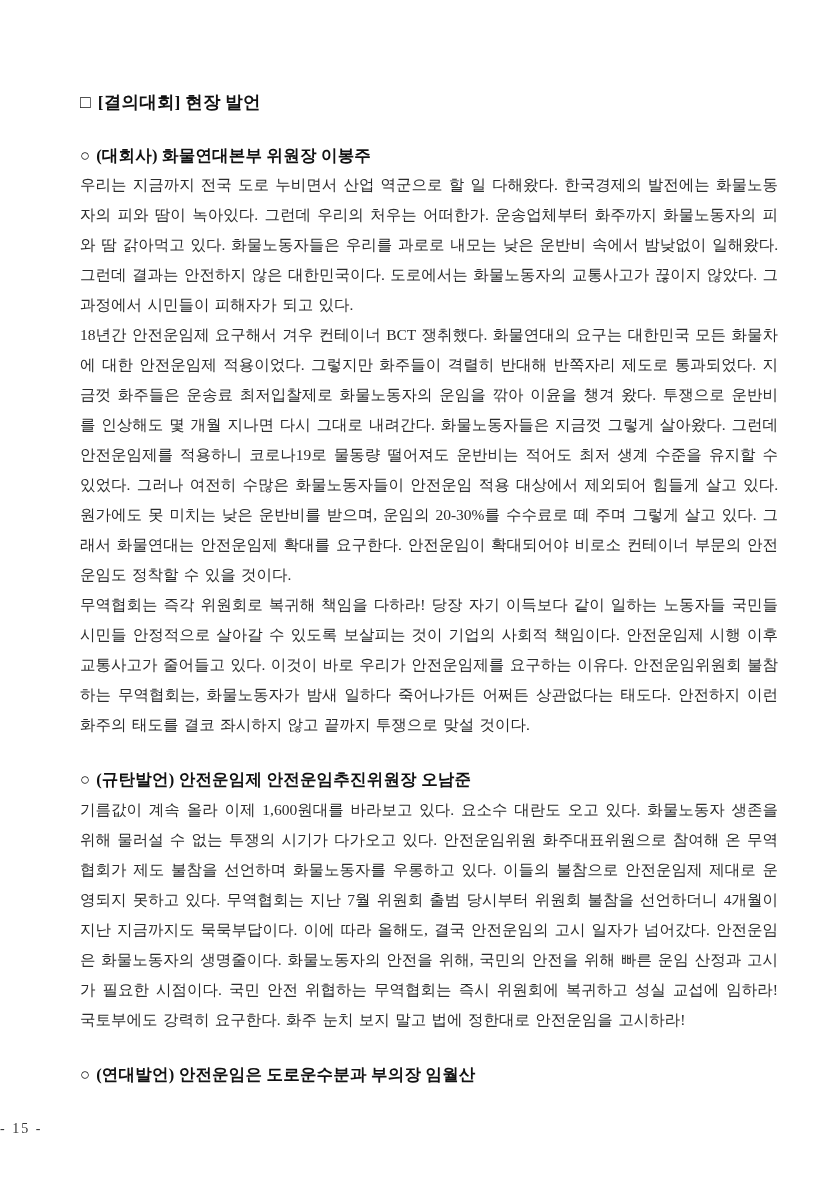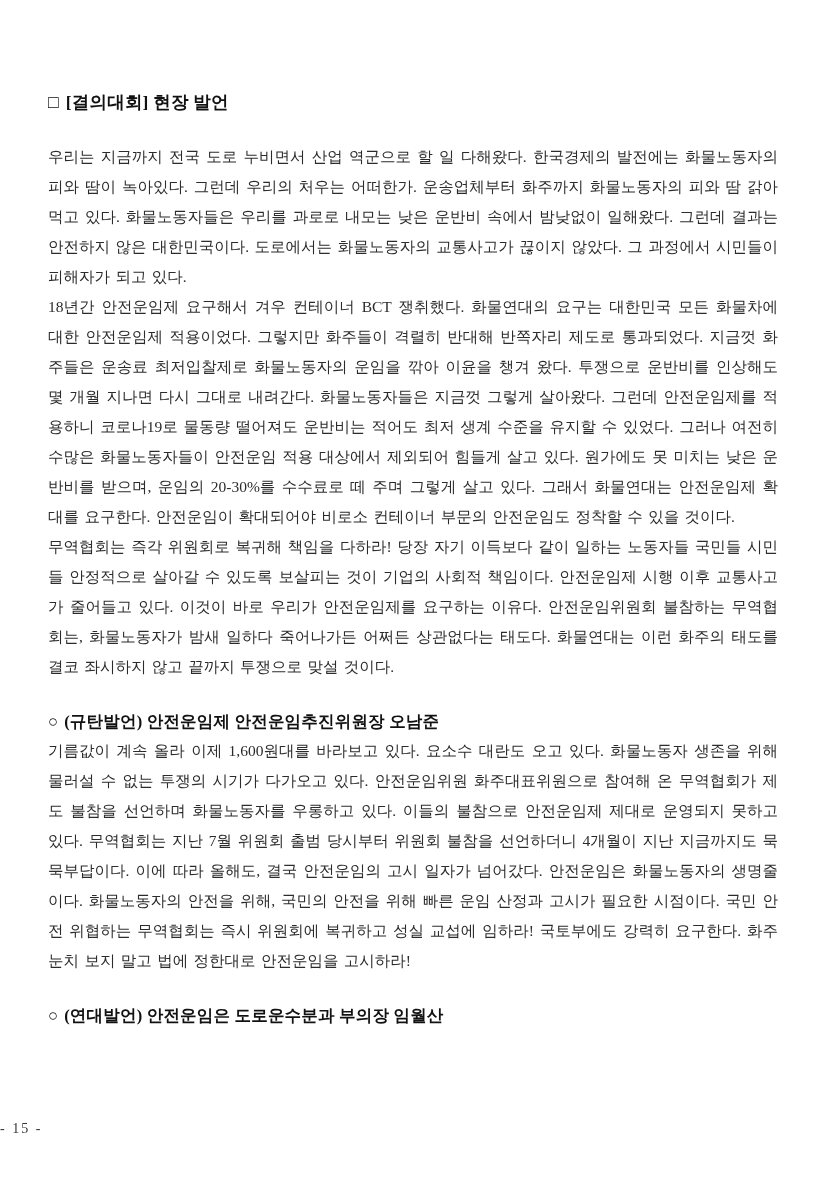--- a/index.html
+++ b/index.html
@@ -7,21 +7,21 @@
     padding: 0;
     background: #ffffff;
   }
   .page {
     position: relative;
     width: 835px;
     height: 1181px;
     margin: 0 auto;
     background: #ffffff;
     box-sizing: border-box;
-    padding: 88px 57px 0 48px;
+    padding: 88px 57px 0 80px;
     color: #2b2b2b;
     font-family: "Liberation Serif", "DejaVu Serif", serif;
     overflow: hidden;
   }
   .doc-title {
     margin: 0 0 26px 0;
     font-size: 17.5px;
     font-weight: bold;
     color: #111111;
     line-height: 28px;
@@ -66,23 +66,24 @@
 </style>
 </head>
 <body>
 
 <div class="page">
 
   <h1 class="doc-title"><span class="bullet">□</span><span>[결의대회] 현장 발언</span></h1>
 
   <main id="sections">
       <section class="section">
+        <h2 class="sec-heading"><span class="bullet">○</span><span>(대회사) 화물연대본부 위원장 이봉주</span></h2>
         <p class="body-para">우리는 지금까지 전국 도로 누비면서 산업 역군으로 할 일 다해왔다. 한국경제의 발전에는 화물노동자의 피와 땀이 녹아있다. 그런데 우리의 처우는 어떠한가. 운송업체부터 화주까지 화물노동자의 피와 땀 갉아먹고 있다. 화물노동자들은 우리를 과로로 내모는 낮은 운반비 속에서 밤낮없이 일해왔다. 그런데 결과는 안전하지 않은 대한민국이다. 도로에서는 화물노동자의 교통사고가 끊이지 않았다. 그 과정에서 시민들이 피해자가 되고 있다.</p>
         <p class="body-para">18년간 안전운임제 요구해서 겨우 컨테이너 BCT 쟁취했다. 화물연대의 요구는 대한민국 모든 화물차에 대한 안전운임제 적용이었다. 그렇지만 화주들이 격렬히 반대해 반쪽자리 제도로 통과되었다. 지금껏 화주들은 운송료 최저입찰제로 화물노동자의 운임을 깎아 이윤을 챙겨 왔다. 투쟁으로 운반비를 인상해도 몇 개월 지나면 다시 그대로 내려간다. 화물노동자들은 지금껏 그렇게 살아왔다. 그런데 안전운임제를 적용하니 코로나19로 물동량 떨어져도 운반비는 적어도 최저 생계 수준을 유지할 수 있었다. 그러나 여전히 수많은 화물노동자들이 안전운임 적용 대상에서 제외되어 힘들게 살고 있다. 원가에도 못 미치는 낮은 운반비를 받으며, 운임의 20-30%를 수수료로 떼 주며 그렇게 살고 있다. 그래서 화물연대는 안전운임제 확대를 요구한다. 안전운임이 확대되어야 비로소 컨테이너 부문의 안전운임도 정착할 수 있을 것이다.</p>
-        <p class="body-para">무역협회는 즉각 위원회로 복귀해 책임을 다하라! 당장 자기 이득보다 같이 일하는 노동자들 국민들 시민들 안정적으로 살아갈 수 있도록 보살피는 것이 기업의 사회적 책임이다. 안전운임제 시행 이후 교통사고가 줄어들고 있다. 이것이 바로 우리가 안전운임제를 요구하는 이유다. 안전운임위원회 불참하는 무역협회는, 화물노동자가 밤새 일하다 죽어나가든 어쩌든 상관없다는 태도다. 화물연대는 이런 화주의 태도를 결코 좌시하지 않고 끝까지 투쟁으로 맞설 것이다.</p>
+        <p class="body-para">무역협회는 즉각 위원회로 복귀해 책임을 다하라! 당장 자기 이득보다 같이 일하는 노동자들 국민들 시민들 안정적으로 살아갈 수 있도록 보살피는 것이 기업의 사회적 책임이다. 안전운임제 시행 이후 교통사고가 줄어들고 있다. 이것이 바로 우리가 안전운임제를 요구하는 이유다. 안전운임위원회 불참하는 무역협회는, 화물노동자가 밤새 일하다 죽어나가든 어쩌든 상관없다는 태도다. 안전하지 이런 화주의 태도를 결코 좌시하지 않고 끝까지 투쟁으로 맞설 것이다.</p>
       </section>
       <section class="section">
         <h2 class="sec-heading"><span class="bullet">○</span><span>(규탄발언) 안전운임제 안전운임추진위원장 오남준</span></h2>
         <p class="body-para">기름값이 계속 올라 이제 1,600원대를 바라보고 있다. 요소수 대란도 오고 있다. 화물노동자 생존을 위해 물러설 수 없는 투쟁의 시기가 다가오고 있다. 안전운임위원 화주대표위원으로 참여해 온 무역협회가 제도 불참을 선언하며 화물노동자를 우롱하고 있다. 이들의 불참으로 안전운임제 제대로 운영되지 못하고 있다. 무역협회는 지난 7월 위원회 출범 당시부터 위원회 불참을 선언하더니 4개월이 지난 지금까지도 묵묵부답이다. 이에 따라 올해도, 결국 안전운임의 고시 일자가 넘어갔다. 안전운임은 화물노동자의 생명줄이다. 화물노동자의 안전을 위해, 국민의 안전을 위해 빠른 운임 산정과 고시가 필요한 시점이다. 국민 안전 위협하는 무역협회는 즉시 위원회에 복귀하고 성실 교섭에 임하라! 국토부에도 강력히 요구한다. 화주 눈치 보지 말고 법에 정한대로 안전운임을 고시하라!</p>
       </section>
       <section class="section">
         <h2 class="sec-heading"><span class="bullet">○</span><span>(연대발언) 안전운임은 도로운수분과 부의장 임월산</span></h2>
       </section>
     </main>
 

